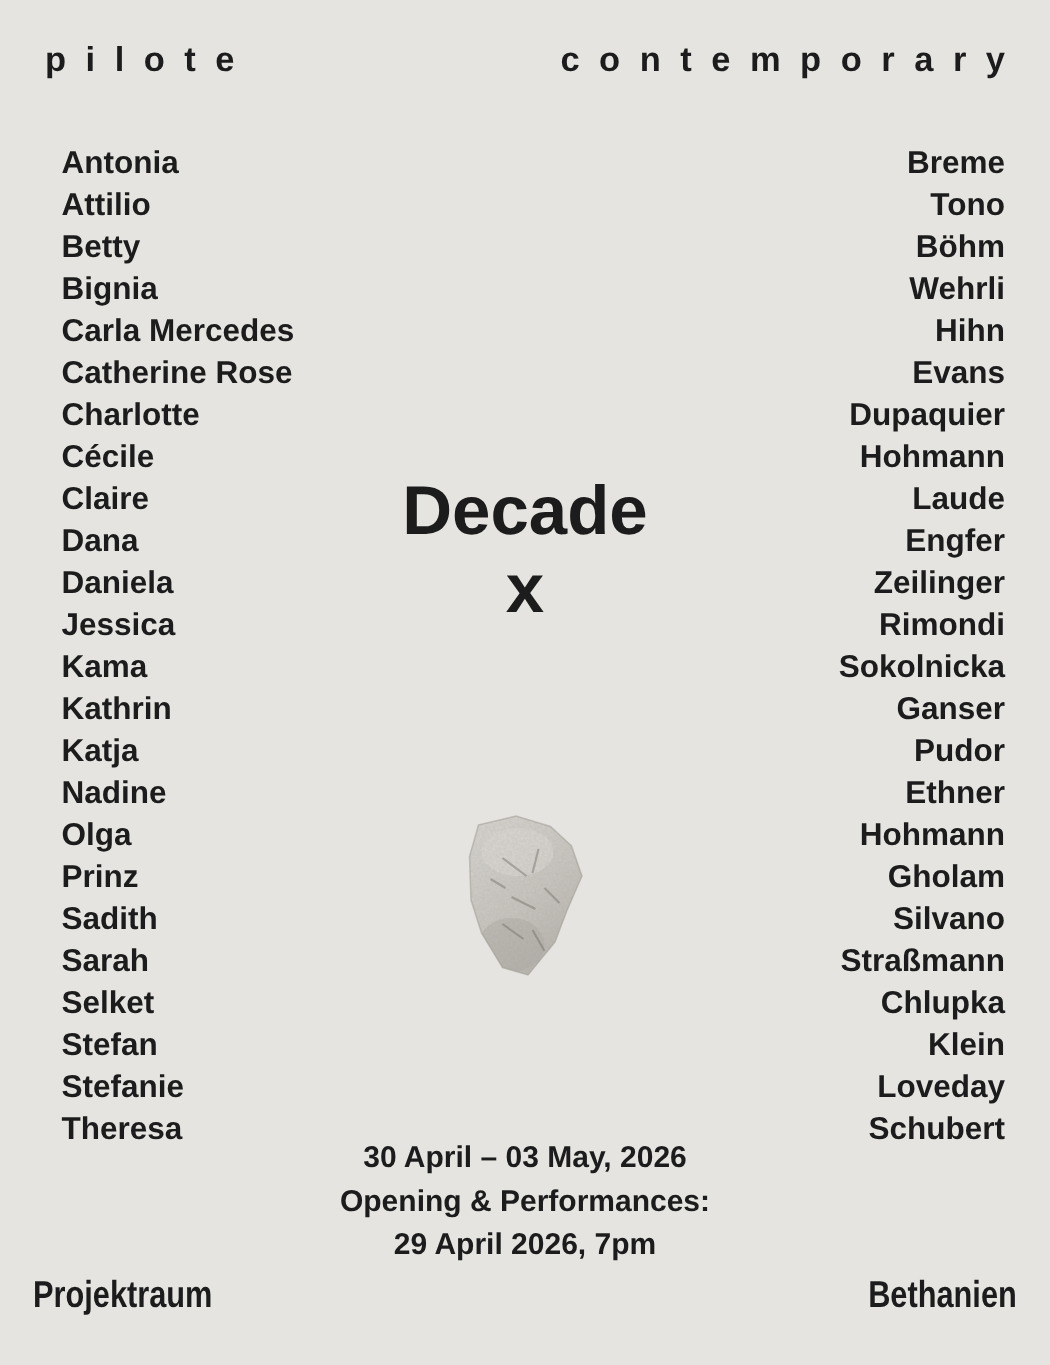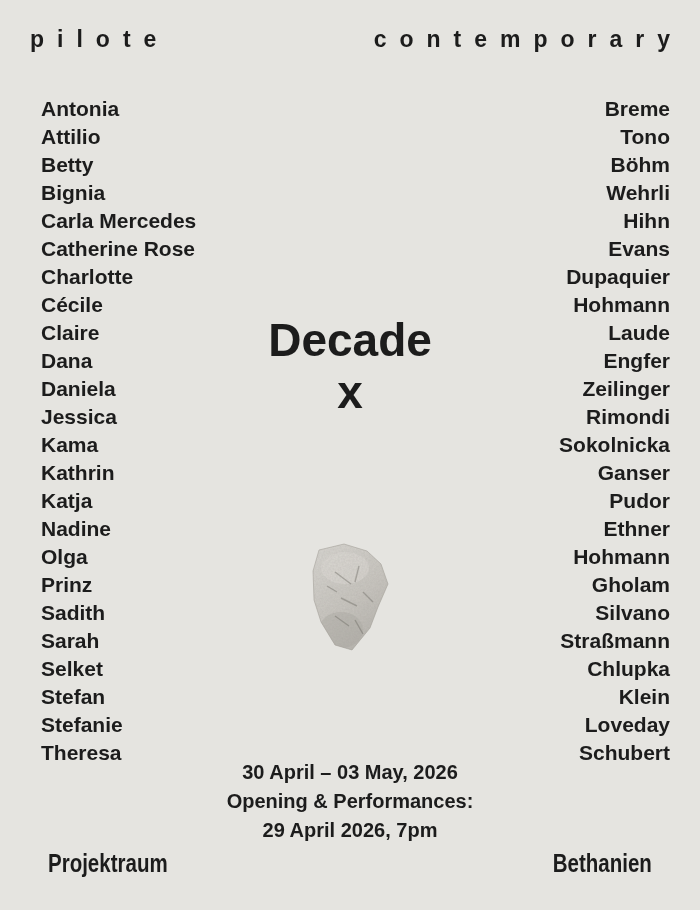--- a/index.html
+++ b/index.html
@@ -41,21 +41,21 @@
 
   .event-block {
     position: absolute; top: 758px; left: 0; width: 100%;
     text-align: center;
     font-size: 20px; line-height: 29px; font-weight: 600;
   }
 
   .footer {
     position: absolute; top: 849px; left: 0; right: 0;
     display: flex; justify-content: space-between;
-    padding: 0 48px;
+    padding: 0 22px;
     font-size: 25px; font-weight: 700;
   }
   .footer .footer-left  { transform: scaleX(0.82); transform-origin: 0 50%; }
   .footer .footer-right { transform: scaleX(0.82); transform-origin: 100% 50%; }
 </style>
 </head>
 <body>
 
 <div class="poster">
 

